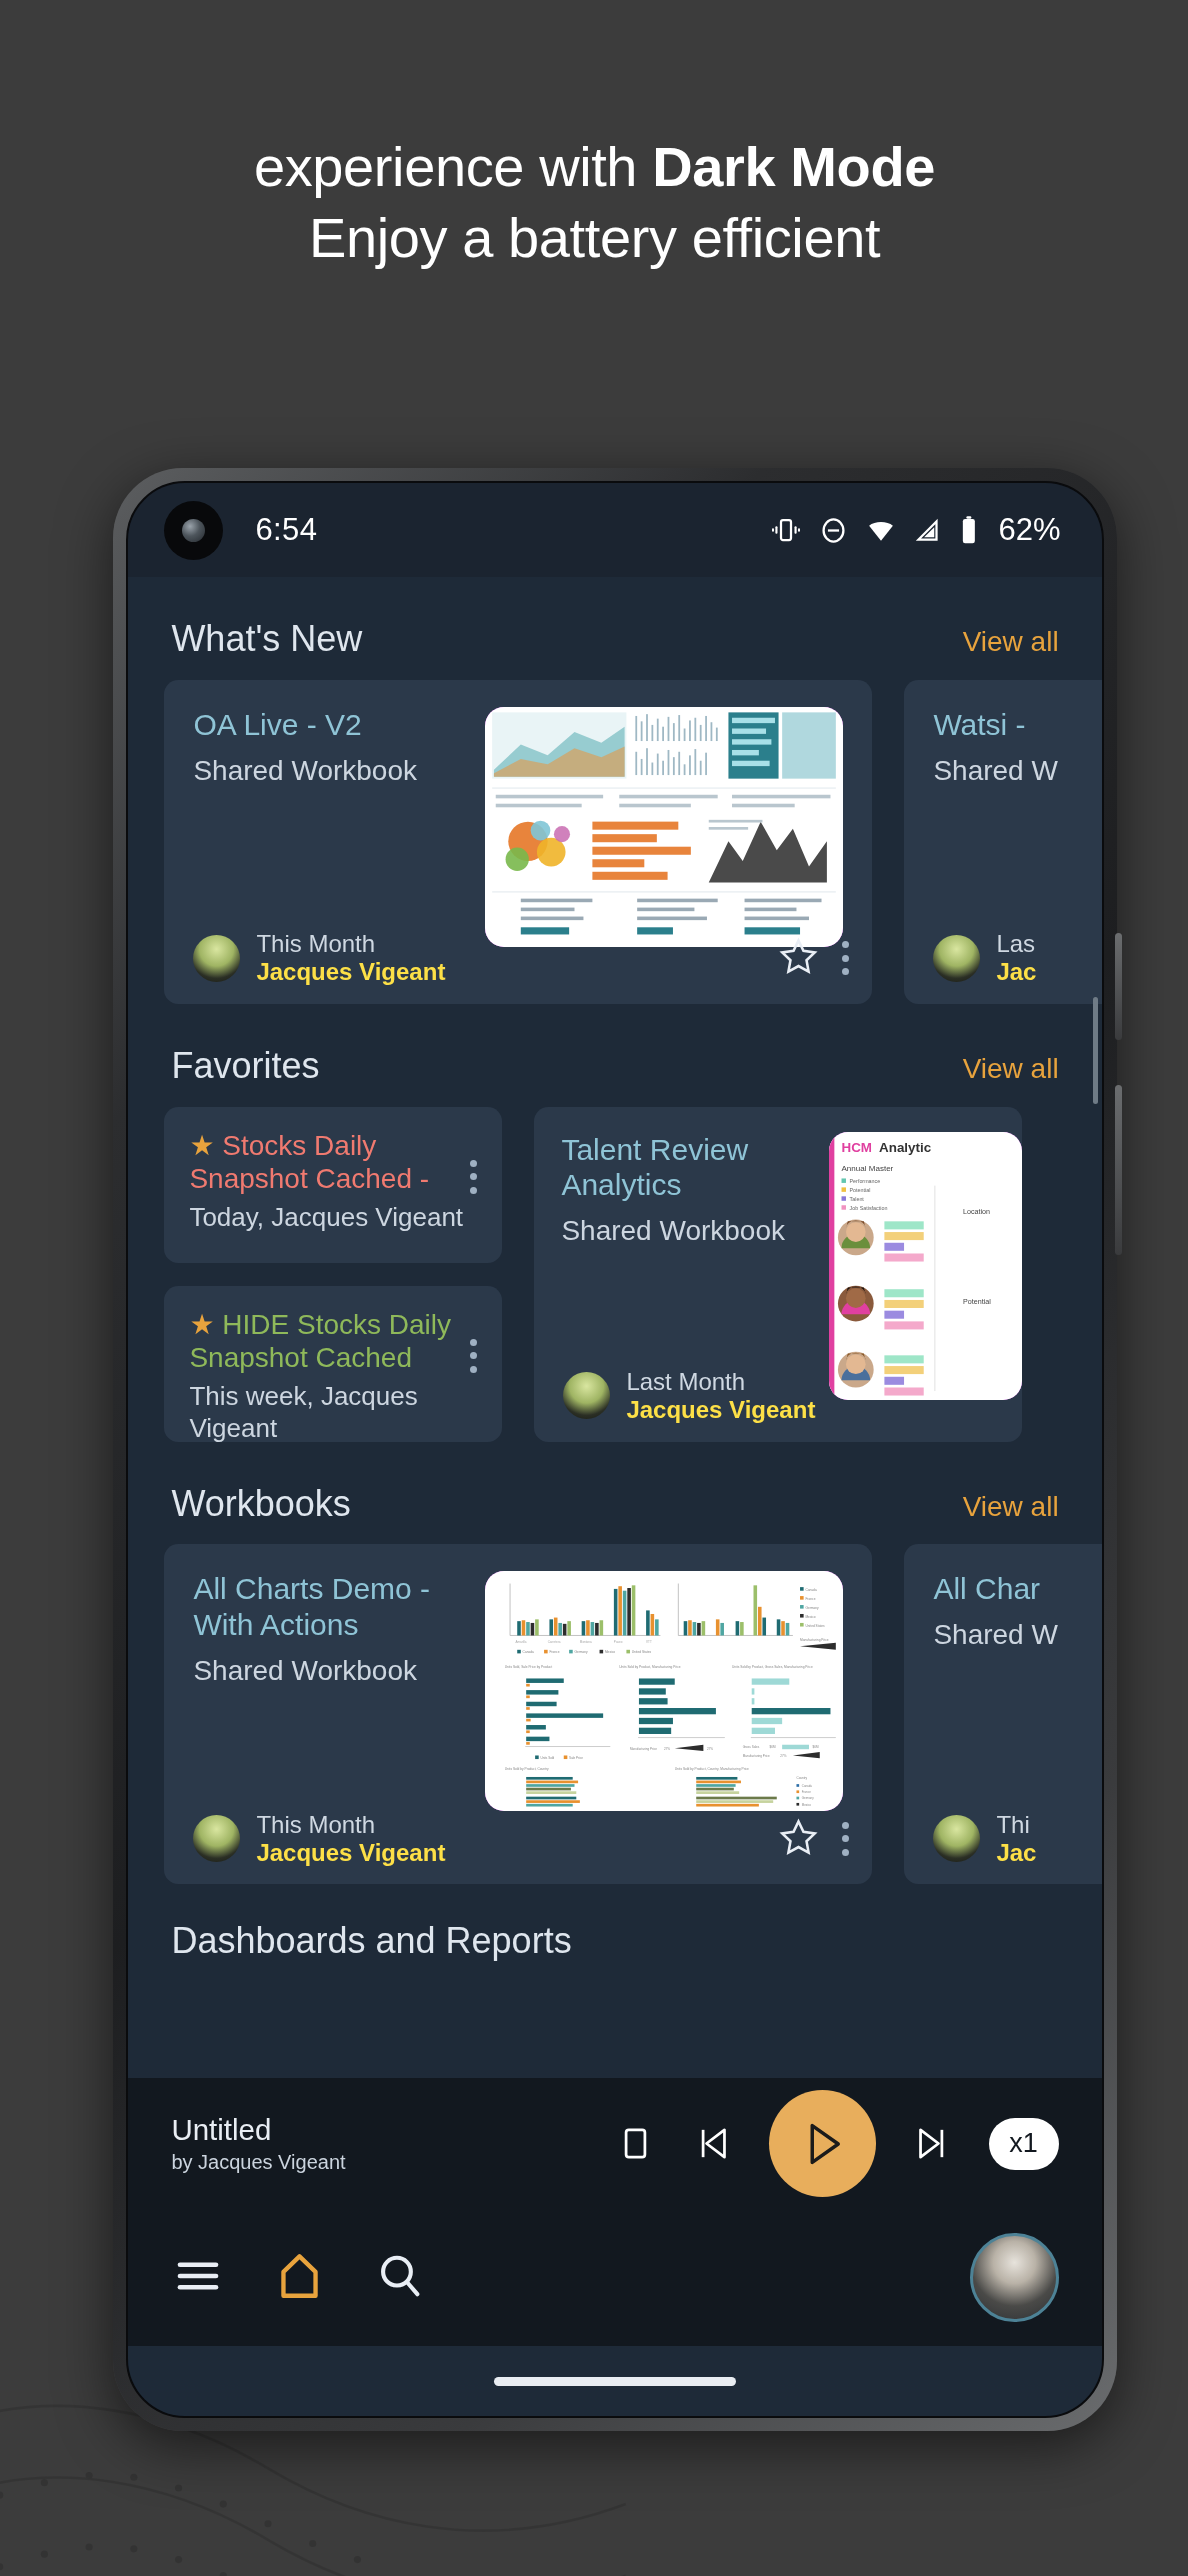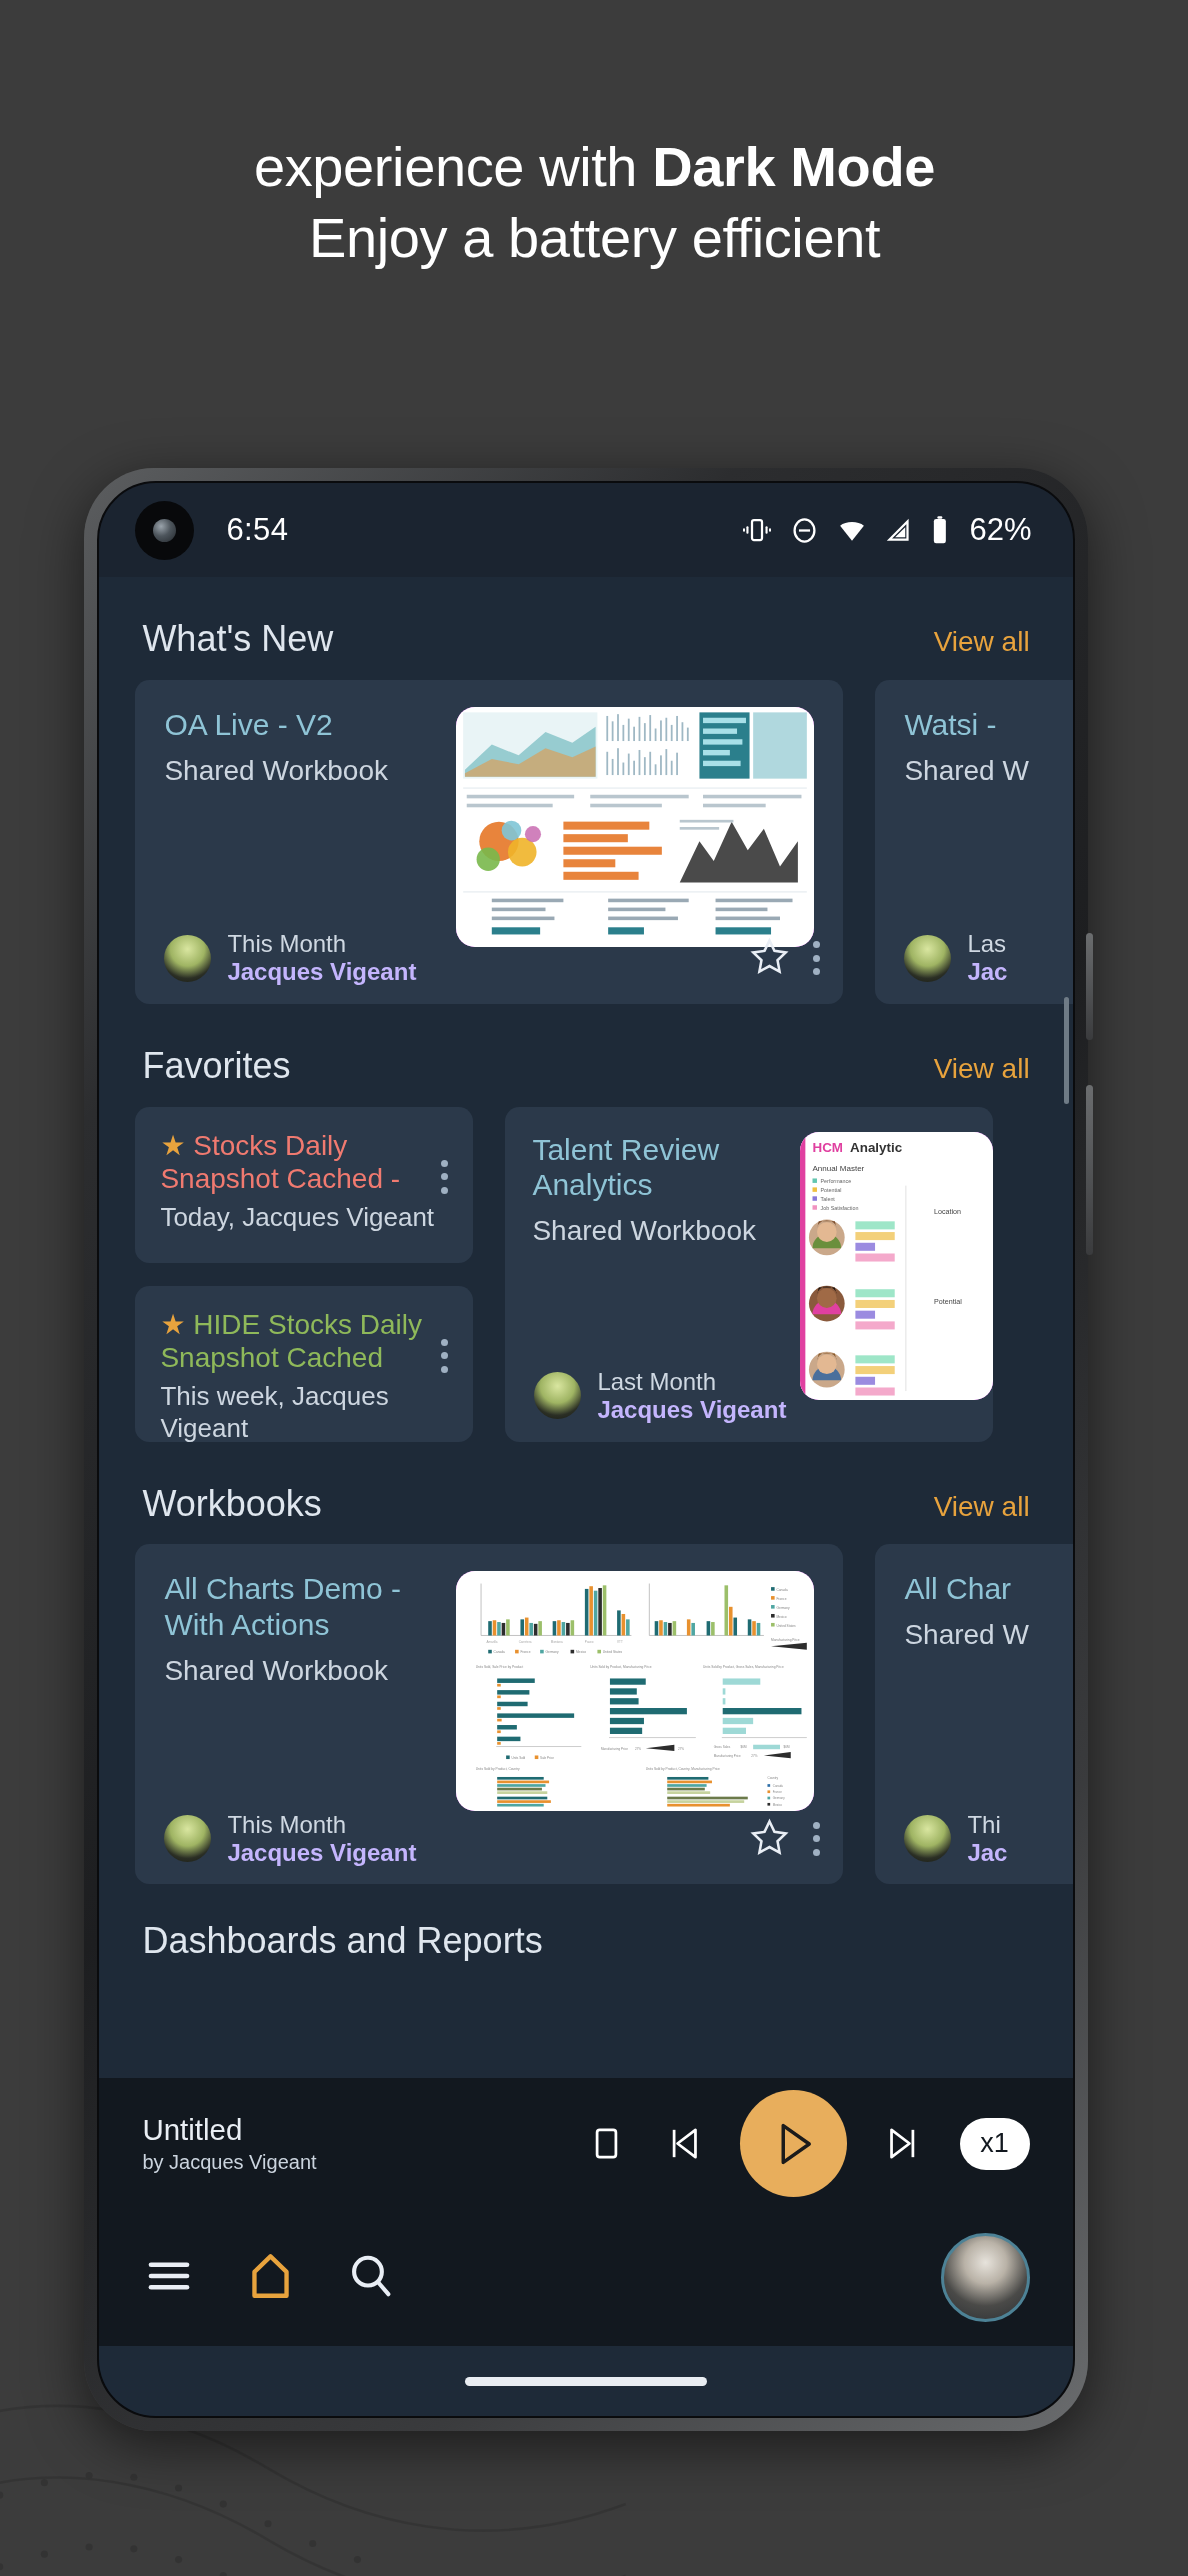--- a/index.html
+++ b/index.html
@@ -33,21 +33,21 @@
     line-height: 1.26;
     font-weight: 400;
     letter-spacing: -0.4px;
     padding: 0 63px;
   }
   .headline .b { font-weight: 700; }
 
   
   .phone {
     position: absolute;
-    left: 84px; top: 468px;
+    left: 113px; top: 468px;
     width: 1004px; height: 1963px;
     border-radius: 70px;
     background: linear-gradient(135deg,#5c5e60 0%,#2c2d2f 22%,#1d1e20 50%,#3a3b3d 78%,#6a6c6e 100%);
     padding: 13.4px;
     box-shadow: 0 14.3px 54px rgba(0,0,0,.55);
   }
   .phone-inner {
     position: relative;
     width: 100%; height: 100%;
     border-radius: 59px;
@@ -115,21 +115,21 @@
   .card-title { color: #8fc4d6; font-size: 30px; line-height: 1.18; }
   .card-sub { color: #cdd6e0; font-size: 28px; margin-top: 12.5px; }
   .card-foot { display:flex; align-items:center; position:absolute; left:29px; right:23px; bottom:18px; }
   .avatar {
     width: 47px; height: 47px; border-radius: 50%;
     background: radial-gradient(circle at 50% 30%, #d9e6a0 0%, #9fb463 42%, #2b2f25 72%, #14160f 100%);
     flex: 0 0 auto;
   }
   .foot-txt { margin-left: 16px; line-height: 1.16; }
   .foot-when { font-size: 24px; color: #cfd8e2; }
-  .foot-who { font-size: 24px; color: #c4b5fd; font-weight: 700; }
+  .foot-who { font-size: 24px; color: #fde047; font-weight: 700; }
   .foot-acts { margin-left:auto; display:flex; align-items:center; gap: 23px; }
   .kebab { display:flex; flex-direction:column; gap:6.3px; align-items:center; }
   .kebab i { width: 7.2px; height: 7.2px; border-radius:50%; background:#9fb0c2; display:block; }
 
   
   .thumb { background:#d946ef; border-radius: 19px; overflow:hidden; flex: 0 0 auto; }
   .thumb svg { display:block; width: 100%; height: 100%; }
 
   
   .wn-card { width: 708px; height: 324px; padding: 27px 29px; display:flex; }

